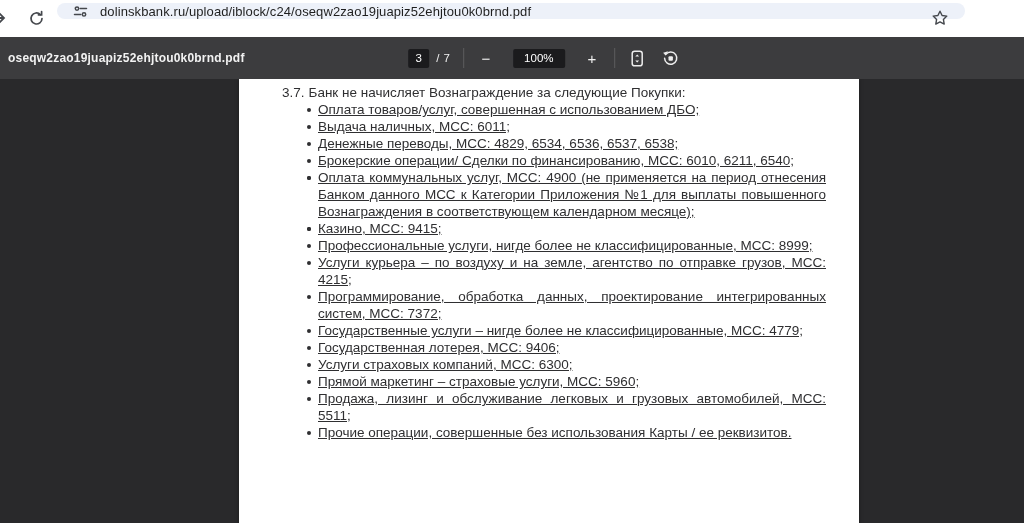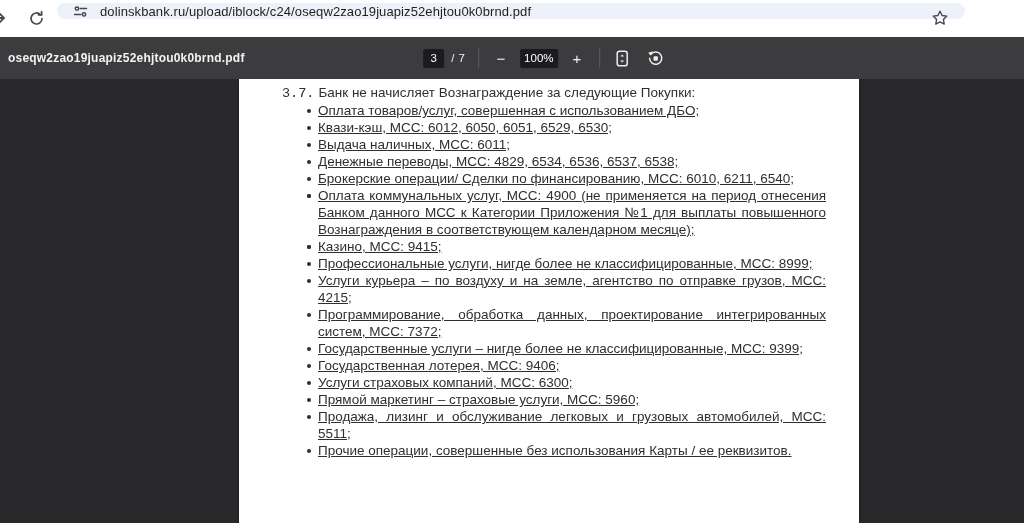--- a/index.html
+++ b/index.html
@@ -21,36 +21,36 @@
   
   .pdf-toolbar { position:relative; width:1024px; height:42px; background:#3c3c3e;
                  display:flex; align-items:center; }
   .filename { margin-left:8px; color:#f2f2f2; font-size:12px; font-weight:600; letter-spacing:.2px;text-align:right; }
   .controls { position:absolute; top:0; left:50%; height:42px;
               transform:translateX(calc(-50% + 32px));
               display:flex; align-items:center; }
   .dark-box { background:#1b1b1d; color:#ffffff; height:19px; border-radius:2px;
               display:flex; align-items:center; justify-content:center; font-size:11.5px; }
   .page-box { width:21px; }
-  .zoom-box { width:38px; margin:0 10px; }
+  .zoom-box { width:52px; margin:0 18px; }
   .page-divider { color:#f2f2f2; font-size:11.5px; margin:0 4px 0 7px; }
   .page-total  { color:#f2f2f2; font-size:11.5px; }
   .tb-sep { width:1px; height:20px; background:#5d5d5f; margin:0 13px; }
   .tb-btn { color:#f2f2f2; font-size:15px; width:18px; text-align:center; cursor:default; }
   .tb-icon { width:18px; height:18px; display:flex; align-items:center; justify-content:center; }
   .fit-icon-wrap { margin-right:16px; }
 
   
   .viewer { position:relative; width:1024px; height:444px; background:#29292b; overflow:hidden; }
   .page { position:absolute; left:239px; top:0; width:620px; height:460px; background:#ffffff;
           box-shadow:0 0 4px rgba(0,0,0,.35); }
   .doc { position:absolute; left:43px; top:5px; width:544px;
          font-size:13.5px; line-height:17px; color:#2f2f31; }
   .doc-heading { white-space:nowrap; }
-  .sec-num { margin-right:4px;font-family:Liberation Mono, monospace; }
+  .sec-num { margin-right:4px; }
   .doc ul { list-style:none; }
   .doc li { position:relative; padding-left:36px; text-align:justify;text-decoration:underline; }
   .dot { position:absolute; left:25px; top:6.5px; width:4px; height:4px;
          border-radius:50%; background:#2f2f31; }
 </style>
 </head>
 <body>
 
 <div class="browser-bar">
   <div class="nav-icon fwd-frag">
@@ -117,32 +117,31 @@
 </div>
 
 <div class="viewer">
   <div class="page">
     <div class="doc">
       <div class="doc-heading">
         <span class="sec-num">3.7.</span><span>Банк не начисляет Вознаграждение за следующие Покупки:</span>
       </div>
       <ul>
         <li><span class="dot"></span><span>Оплата товаров/услуг, совершенная с использованием ДБО;</span></li>
-        <li><span class="dot"></span><span>Квази-кэш, MCC: 6012, 6050, 6051, 6529, 6530;</span></li>
         <li><span class="dot"></span><span>Выдача наличных, MCC: 6011;</span></li>
         <li><span class="dot"></span><span>Денежные переводы, MCC: 4829, 6534, 6536, 6537, 6538;</span></li>
         <li><span class="dot"></span><span>Брокерские операции/ Сделки по финансированию, MCC: 6010, 6211, 6540;</span></li>
         <li><span class="dot"></span></li>
         <li><span class="dot"></span><span>Оплата коммунальных услуг, MCC: 4900 (не применяется на период отнесения Банком данного MCC к Категории Приложения №1 для выплаты повышенного Вознаграждения в соответствующем календарном месяце);</span></li>
         <li><span class="dot"></span></li>
         <li><span class="dot"></span><span>Казино, MCC: 9415;</span></li>
         <li><span class="dot"></span><span>Профессиональные услуги, нигде более не классифицированные, MCC: 8999;</span></li>
         <li><span class="dot"></span><span>Услуги курьера – по воздуху и на земле, агентство по отправке грузов, MCC: 4215;</span></li>
         <li><span class="dot"></span><span>Программирование, обработка данных, проектирование интегрированных систем, MCC: 7372;</span></li>
-        <li><span class="dot"></span><span>Государственные услуги – нигде более не классифицированные, MCC: 9399;</span></li>
+        <li><span class="dot"></span><span>Государственные услуги – нигде более не классифицированные, MCC: 4779;</span></li>
         <li><span class="dot"></span><span>Государственная лотерея, MCC: 9406;</span></li>
         <li><span class="dot"></span><span>Услуги страховых компаний, MCC: 6300;</span></li>
         <li><span class="dot"></span><span>Прямой маркетинг – страховые услуги, MCC: 5960;</span></li>
         <li><span class="dot"></span><span>Продажа, лизинг и обслуживание легковых и грузовых автомобилей, MCC: 5511;</span></li>
         <li><span class="dot"></span><span>Прочие операции, совершенные без использования Карты / ее реквизитов.</span></li>
       </ul>
     </div>
   </div>
 </div>
 

